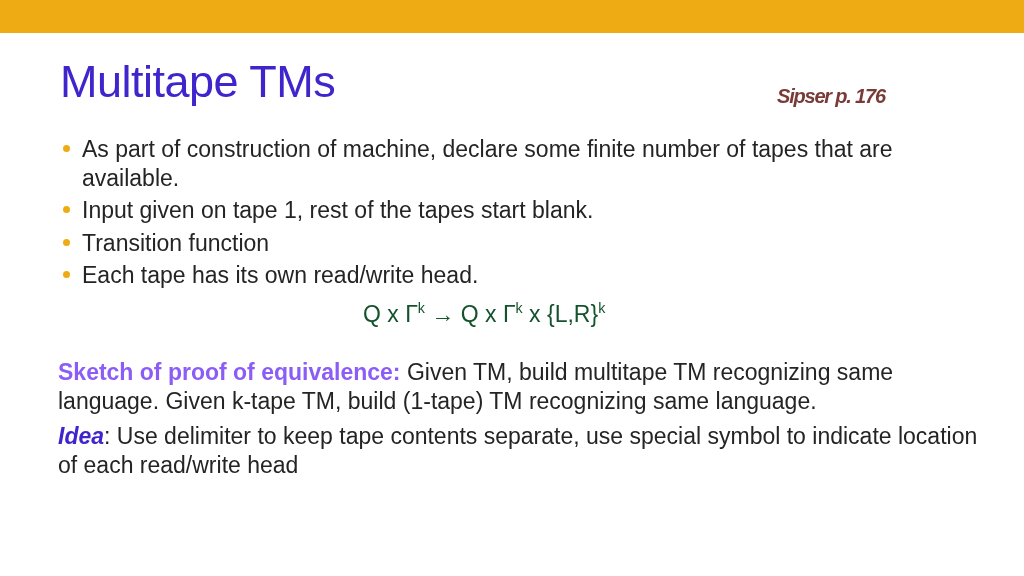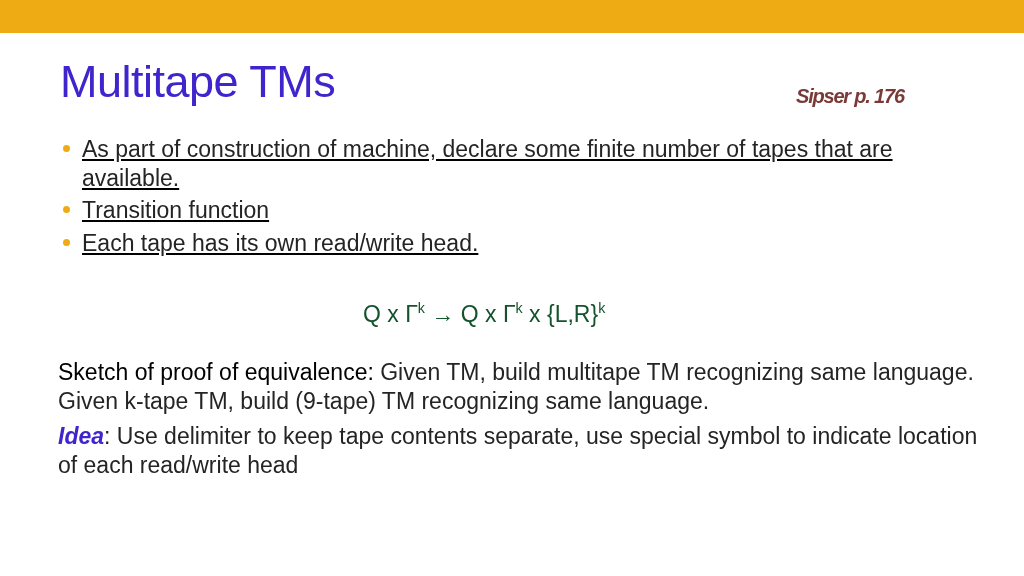--- a/index.html
+++ b/index.html
@@ -39,28 +39,26 @@
   .ref {
     position: absolute;
     left: 777px;
     top: 85px;
     font-size: 20px;
     font-style: italic;
     font-weight: bold;
     color: #7a3b38;
     letter-spacing: -1.2px;
     white-space: nowrap;
-    margin-left: 19px;
   }
   .bullets {
     position: absolute;
     left: 58px;
     top: 135px;
     width: 900px;
-    text-decoration: underline;
   }
   .bullet-row {
     position: relative;
     padding-left: 24px;
     font-size: 23px;
     line-height: 28.5px;
     color: #242424;
     margin-bottom: 4px;
   }
   .bullet-row .dot {
@@ -95,22 +93,22 @@
     line-height: 28.5px;
     color: #242424;
   }
   .para {
     margin: 0 0 0 0;
   }
   .para + .para {
     margin-top: 7px;
   }
   .hl-bold {
-    color: #000000;
-    font-weight: normal;
+    color: #8b5cf6;
+    font-weight: bold;
   }
   .hl-bolditalic {
     color: #4024cc;
     font-weight: bold;
     font-style: italic;
   }
 </style>
 </head>
 <body>
 
@@ -122,30 +120,34 @@
 
   <div class="ref">Sipser p. 176</div>
 
   <div class="bullets">
     <div class="bullet-row">
       <span class="dot"></span>
       <span>As part of construction of machine, declare some finite number of tapes that are available.</span>
     </div>
     <div class="bullet-row">
       <span class="dot"></span>
+      <span>Input given on tape 1, rest of the tapes start blank.</span>
+    </div>
+    <div class="bullet-row">
+      <span class="dot"></span>
       <span>Transition function</span>
     </div>
     <div class="bullet-row">
       <span class="dot"></span>
       <span>Each tape has its own read/write head.</span>
     </div>
   </div>
 
   <div class="formula">
     <span>Q x Γ</span><sup>k</sup><span> → Q x Γ</span><sup>k</sup><span> x {L,R}</span><sup>k</sup>
   </div>
 
   <div class="para-block">
-    <p class="para"><span class="hl-bold">Sketch of proof of equivalence:</span><span>  Given TM, build multitape TM recognizing same language.  Given k-tape TM, build (9-tape) TM recognizing same language.</span></p>
+    <p class="para"><span class="hl-bold">Sketch of proof of equivalence:</span><span>  Given TM, build multitape TM recognizing same language.  Given k-tape TM, build (1-tape) TM recognizing same language.</span></p>
     <p class="para"><span class="hl-bolditalic">Idea</span><span>: Use delimiter to keep tape contents separate, use special symbol to indicate location of each read/write head</span></p>
   </div>
 
 </div>
 
 </body></html>

